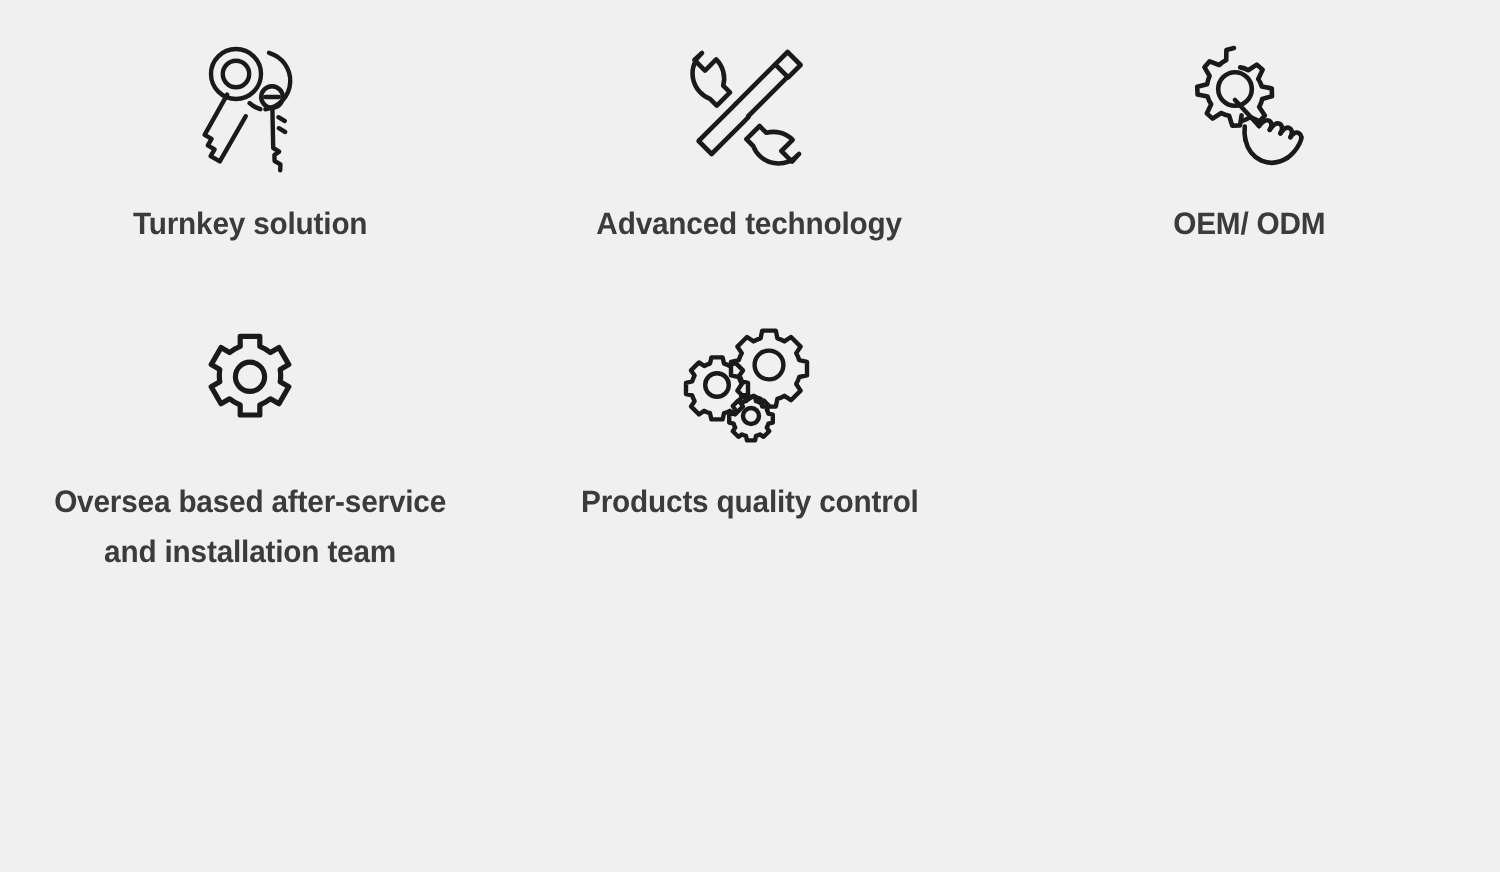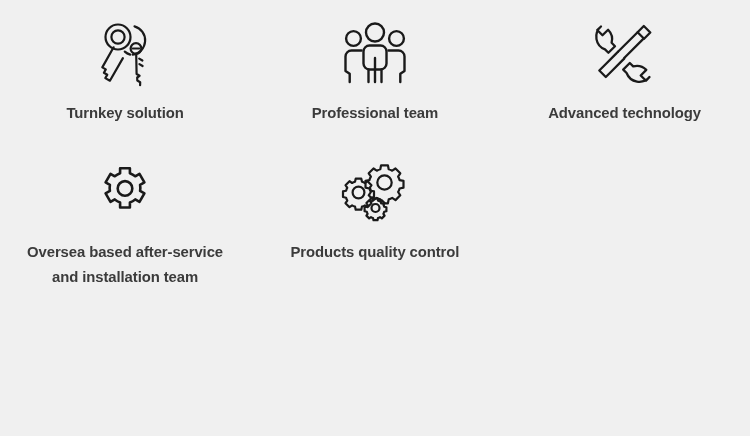--- a/index.html
+++ b/index.html
@@ -89,56 +89,57 @@
           <circle cx="42" cy="28.5" r="5.4"></circle>
           <path d="M38.6 28.5 h6.8"></path>
           <path d="M42.2 34 l0.4 20.0 3.0 1.8 -2.4 1.7 0.1 3.0 2.9 1.7 -0.1 3.0"></path>
           <path d="M45.2 38.6 l3.2 1.9"></path>
           <path d="M45.4 44.1 l3.2 1.9"></path>
         </svg>
       </div>
       <div class="label">Turnkey solution</div>
     </div>
 
-    <div class="cell r1">
-      <div class="icon-wrap">
-        <svg width="70" height="64" viewBox="0 0 70 64" fill="none" stroke="#1a1a1a" stroke-width="2.4" stroke-linecap="round" stroke-linejoin="round">
-          <circle cx="35" cy="12.5" r="9"></circle>
-          <circle cx="13.5" cy="18.5" r="7.4"></circle>
-          <circle cx="56.5" cy="18.5" r="7.4"></circle>
-          <rect x="23.5" y="25.5" width="23" height="24" rx="6"></rect>
-          <path d="M28.5 49.5 v12.5"></path>
-          <path d="M41.5 49.5 v12.5"></path>
-          <path d="M35 38 v24"></path>
-          <path d="M21.5 30.5 h-10 a6 6 0 0 0 -6 6 v14.5 l4.2 2.8 v8.2"></path>
-          <path d="M48.5 30.5 h10 a6 6 0 0 1 6 6 v14.5 l-4.2 2.8 v8.2"></path>
-        </svg>
-      </div>
-      <div class="label">Professional team</div>
-    </div>
 
 
 
     <div class="cell r2">
       <div class="icon-wrap">
         <svg width="66" height="64" viewBox="0 0 66 64" fill="none" stroke="#1a1a1a" stroke-width="2.3" stroke-linecap="round" stroke-linejoin="round">
 
           <path d="M9.0 6.5 a13.5 13.5 0 0 0 4.0 22.9 l3.4 3.4 6.6-6.6 -3.4-3.4 a13.5 13.5 0 0 0 -3.5-13.1 l-5.6 5.6 -5.3-5.3 Z"></path>
 
           <path d="M57.5 57.0 a13.5 13.5 0 0 1 -22.9 -4.0 l-3.4-3.4 6.6-6.6 3.4 3.4 a13.5 13.5 0 0 1 13.1 3.5 l-5.6 5.6 5.3 5.3 Z"></path>
 
           <path d="M51.8 6.0 l6.5 6.5 -6.2 6.2 -6.5-6.5 Z"></path>
           <path d="M45.6 12.2 L26.0 31.8"></path>
           <path d="M51.8 18.4 L32.2 38.0"></path>
           <path d="M26.0 31.8 l-2.6 2.6 -9.3 9.3 -6.8 6.8 6.5 6.5 6.8-6.8 9.3-9.3 2.3-2.3"></path>
         </svg>
       </div>
       <div class="label">Advanced technology</div>
     </div>
 
+    <div class="cell r2">
+      <div class="icon-wrap">
+        <svg width="66" height="64" viewBox="0 0 66 64" fill="none" stroke="#1a1a1a" stroke-width="2.3" stroke-linecap="round" stroke-linejoin="round">
+          <path d="M25.0 4.0 l-3.8 1.0 -0.1 5.1 c-1.3 0.6 -2.5 1.4 -3.5 2.4 l-4.8-1.8 -2.6 2.9 2.6 4.4 c-0.6 1.3 -1.0 2.7 -1.2 4.1 l-5.0 1.3 0.2 3.9 5.0 1.0 c0.4 1.4 1.0 2.7 1.8 3.8 l-2.2 4.6 2.9 2.6 4.3-2.8 c1.2 0.7 2.6 1.2 4.0 1.4 l1.5 4.9 3.9-0.1 0.8-5.0"></path>
+          <path d="M29.5 40.3 c1.3-0.4 2.6-1.0 3.7-1.8 l4.6 2.2 2.6-2.9 -2.8-4.3 c0.7-1.2 1.2-2.6 1.5-4.0 l4.9-1.4 -0.1-3.9 -5.0-0.9 c-0.4-1.4 -1.0-2.7 -1.8-3.8 l2.2-4.6 -2.9-2.6 -4.3 2.8 c-1.2-0.7 -2.6-1.2 -4.0-1.4"></path>
+          <circle cx="25.5" cy="24.5" r="8.4"></circle>
+          <path d="M25.5 30.0 L37.5 43.0"></path>
+          <path d="M37.5 43.0 c2.0-2.4 3.6-3.4 5.1-2.6 1.4 0.8 1.4 2.6 0.3 4.5"></path>
+          <path d="M42.9 44.9 c1.7-2.6 3.3-3.8 4.9-3.0 1.5 0.8 1.5 2.7 0.4 4.8"></path>
+          <path d="M48.2 46.7 c1.6-2.4 3.2-3.4 4.6-2.6 1.4 0.8 1.4 2.6 0.4 4.5"></path>
+          <path d="M53.2 48.6 c1.5-2.1 3.0-2.8 4.3-2.0 1.4 0.8 1.5 2.8 0.2 5.3 -1.6 3.1 -3.6 5.4 -6.0 7.0"></path>
+          <path d="M51.7 58.9 c-4.0 2.6 -8.8 3.2 -13.0 1.4 -4.4-1.9 -7.0-6.0 -8.0-10.4"></path>
+          <path d="M30.7 49.9 c-0.5-2.4 -0.6-4.6 -0.3-6.6"></path>
+        </svg>
+      </div>
+      <div class="label">OEM/ ODM</div>
+    </div>
 
     <div class="cell r3">
       <div class="icon-wrap">
         <svg width="58" height="58" viewBox="0 0 58 58" fill="none" stroke="#1a1a1a" stroke-width="2.6" stroke-linecap="round" stroke-linejoin="round">
           <path d="M24.1 4.2 h9.8 v5.0 a20 20 0 0 1 5.3 3.1 l4.3-2.5 4.9 8.5 -4.3 2.5 a20 20 0 0 1 0 6.1 l4.3 2.5 -4.9 8.5 -4.3-2.5 a20 20 0 0 1 -5.3 3.1 v5.0 h-9.8 v-5.0 a20 20 0 0 1 -5.3-3.1 l-4.3 2.5 -4.9-8.5 4.3-2.5 a20 20 0 0 1 0-6.1 l-4.3-2.5 4.9-8.5 4.3 2.5 a20 20 0 0 1 5.3-3.1 Z"></path>
           <circle cx="29" cy="24.4" r="7.3"></circle>
         </svg>
       </div>
       <div class="label">Oversea based after-service
 and installation team</div>

